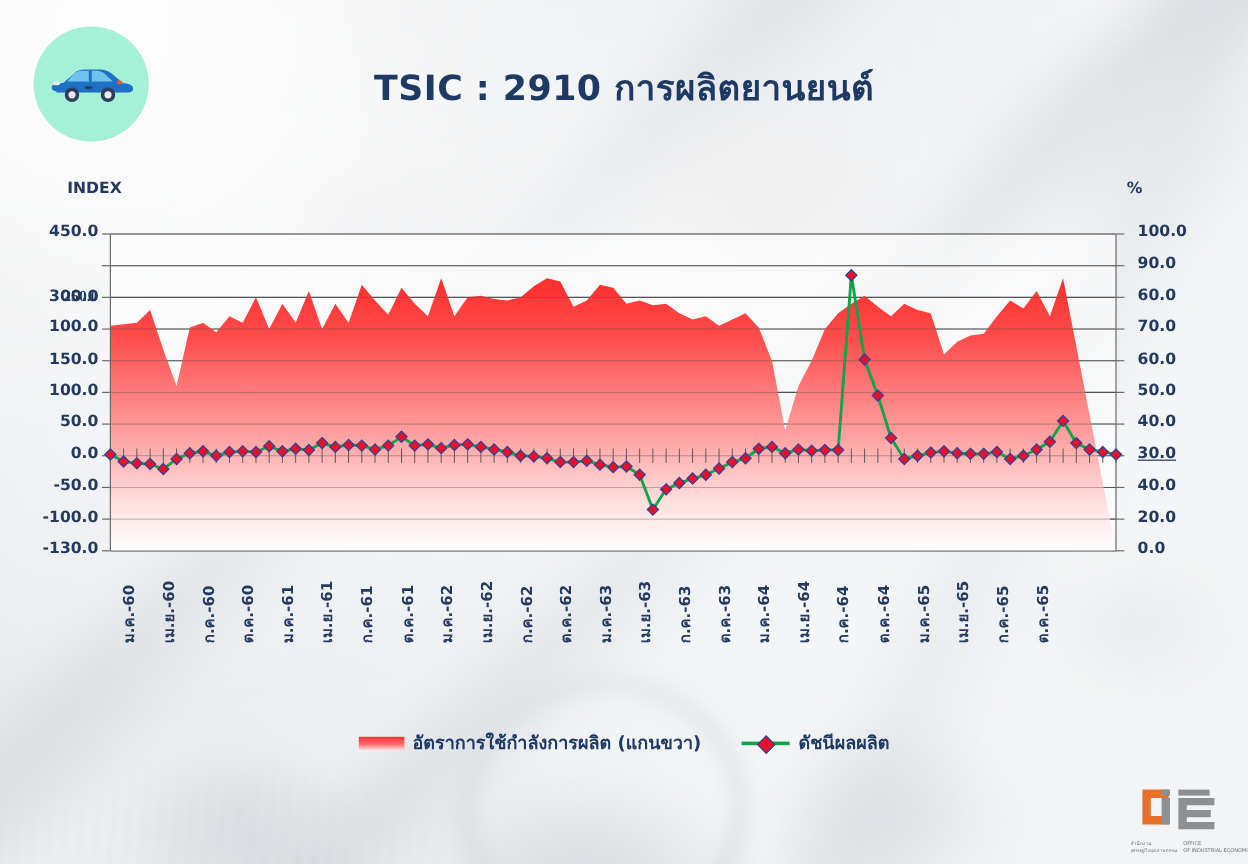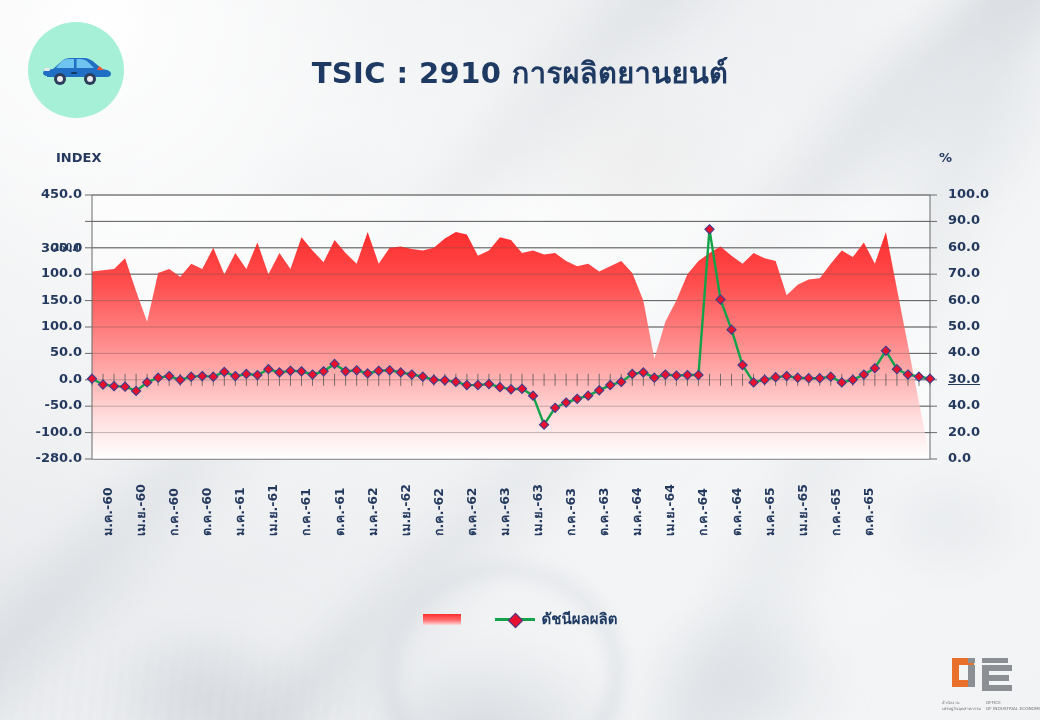--- a/index.html
+++ b/index.html
@@ -336,21 +336,21 @@
       <div class="ytick l" style="left: 16px; top: 186px;">450.0</div>
       <div class="ytick l" style="left: 16px; top: 212.4px; margin-top: 28px;">300.0</div>
       <div class="ytick l" style="left: 16px; top: 238.8px; font-family: Liberation Serif, serif;">250.0</div>
       <div class="ytick l" style="left: 16px; top: 265.2px;">100.0</div>
       <div class="ytick l" style="left: 16px; top: 291.6px;">150.0</div>
       <div class="ytick l" style="left: 16px; top: 318px;">100.0</div>
       <div class="ytick l" style="left: 16px; top: 344.4px;">50.0</div>
       <div class="ytick l" style="left: 16px; top: 370.8px;">0.0</div>
       <div class="ytick l" style="left: 16px; top: 397.2px;">-50.0</div>
       <div class="ytick l" style="left: 16px; top: 423.6px;">-100.0</div>
-      <div class="ytick l" style="left: 16px; top: 450px;">-280.0</div>
+      <div class="ytick l" style="left: 16px; top: 450px;">-130.0</div>
     </div>
   <div id="ylabels-right">
       <div class="ytick r" style="left: 948px; top: 186px;">100.0</div>
       <div class="ytick r" style="left: 948px; top: 212.4px;">90.0</div>
       <div class="ytick r" style="left: 948px; top: 238.8px;">60.0</div>
       <div class="ytick r" style="left: 948px; top: 265.2px;">70.0</div>
       <div class="ytick r" style="left: 948px; top: 291.6px;">60.0</div>
       <div class="ytick r" style="left: 948px; top: 318px;">50.0</div>
       <div class="ytick r" style="left: 948px; top: 344.4px;">40.0</div>
       <div class="ytick r" style="left: 948px; top: 370.8px; text-decoration: underline;">30.0</div>
@@ -382,20 +382,21 @@
       <div class="xlab" style="left: 759.579px; top: 536px;">ม.ค.-65</div>
       <div class="xlab" style="left: 792.658px; top: 536px;">เม.ย.-65</div>
       <div class="xlab" style="left: 825.737px; top: 536px;">ก.ค.-65</div>
       <div class="xlab" style="left: 858.816px; top: 536px;">ต.ค.-65</div>
     </div>
 </div>
 
 <div class="legend">
   <div class="lg">
     <span class="sw-area"></span>
+    <span>อัตราการใช้กำลังการผลิต (แกนขวา)</span>
   </div>
   <div class="lg">
     <span class="sw-line">
         <i></i>
         <b></b>
       </span>
     <span>ดัชนีผลผลิต</span>
   </div>
 </div>
 

